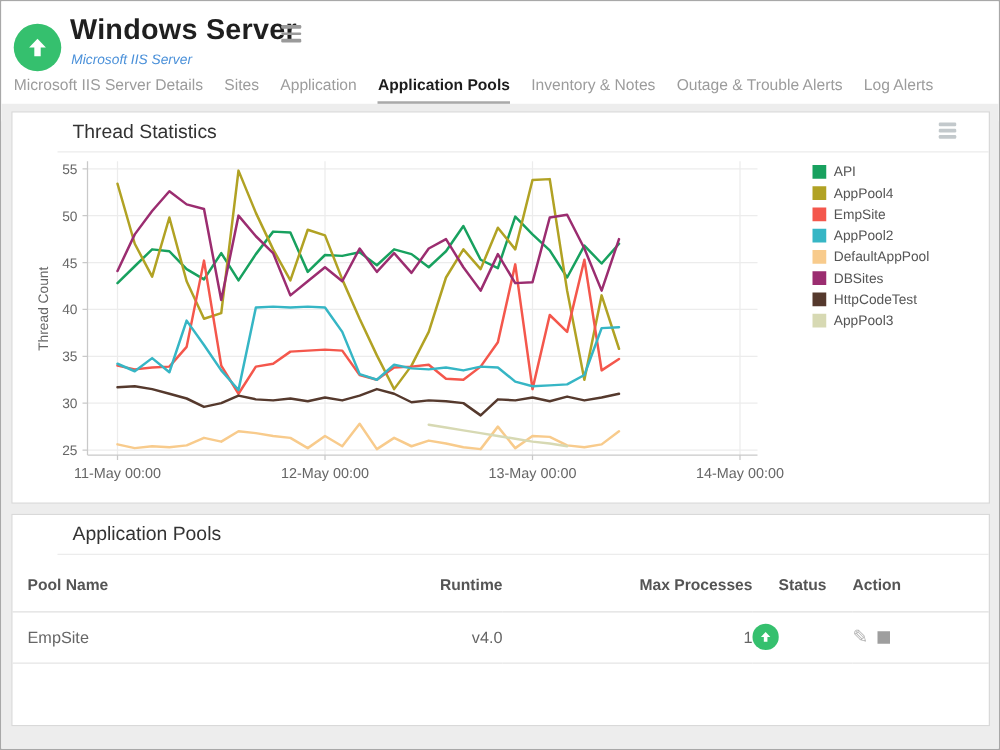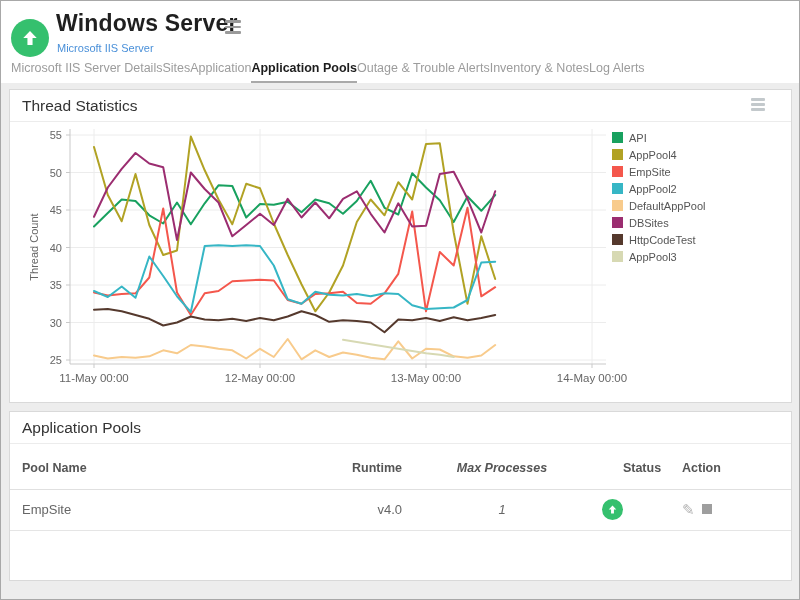--- a/index.html
+++ b/index.html
@@ -7,55 +7,55 @@
   .screen { position:relative; width:800px; height:600px; border:1px solid #a8a8a8; background:#fff; overflow:hidden; }
 
   
   .hdr { position:absolute; left:0; top:0; width:100%; height:96px; background:#fff; }
   .avatar { position:absolute; left:10px; top:18px; width:38px; height:38px; border-radius:50%;
             background:var(--status-green,#35c06e); display:flex; align-items:center; justify-content:center; }
   .avatar svg { width:16px; height:16px; }
   .page-title { position:absolute; left:55px; top:9px; font-size:23px; font-weight:bold; color:#1f1f1f; letter-spacing:0.2px; }
   .title-menu { position:absolute; left:224px; top:19px; width:16px; cursor:pointer; }
   .title-menu i, .panel-menu i { display:block; height:2.5px; background:#9a9a9a; margin-bottom:3px; border-radius:1px; }
-  .subtitle { position:absolute; left:56px; top:41px; font-size:11px; color:#4a90d9; text-decoration:none; }
-
-  
-  .tabs { position:absolute; left:10px; top:60px; display:flex; }
+  .subtitle { position:absolute; left:56px; top:41px; font-size:11px; color:#4a90d9; text-decoration:none;font-style:italic; }
+
+  
+  .tabs { position:absolute; left:10px; top:60px; display:flex; gap:17px; }
   .tab { font-size:12.5px; color:#9c9c9c; padding-bottom:6px; cursor:pointer; white-space:nowrap; }
   .tab.active { color:#1d1d1d; font-weight:bold; border-bottom:3px solid #a9a9a9; }
 
   
   .main-bg { position:absolute; left:0; top:82px; width:100%; height:516px; background:#ededed; }
 
   
   .panel { position:absolute; left:8px; width:783px; background:#fff; border:1px solid #d9d9d9; }
-  .panel-head { position:relative; height:32px; border-bottom:1px solid #ececec; }
+  .panel-head { position:relative; height:32px; border-bottom:1px solid #ececec;margin-left:36px; }
   .panel-title { position:absolute; left:12px; top:7px; font-size:15.5px; color:#333; }
   .panel-menu { position:absolute; right:26px; top:8px; width:14px; cursor:pointer; }
   .panel-menu i { background:#c3c9cc; height:2.5px; margin-bottom:2.5px; }
 
   .threads-panel { top:88px; height:314px; }
   .pools-panel  { top:410px; height:170px; }
 
   
   .chart-wrap { position:absolute; left:0; top:27px; width:782px; height:286px; }
   .chart-wrap svg { display:block; }
-  .legend { position:absolute; left:602px; top:39px; list-style:none; }
+  .legend { position:absolute; left:640px; top:39px; list-style:none; }
   .legend li { display:flex; align-items:center; height:17px; cursor:pointer; }
   .legend .sw { width:11px; height:11px; margin-right:6px; flex:none; }
   .legend .lbl { font-size:11px; color:#555; }
 
   
   table.pools { position:absolute; left:0; top:35px; width:781px; border-collapse:collapse; table-layout:fixed; }
   table.pools th, table.pools td { font-size:13px; color:#666; border-bottom:1px solid #e5e5e5; height:41px;margin-left:12px; }
   table.pools th { font-size:12.5px; color:#555; font-weight:bold; height:42px; border-bottom:1px solid #e0e0e0; }
   .c1 { width:242px; text-align:left; padding-left:12px; }
   .c2 { width:150px; text-align:right; }
-  .c3 { width:200px; text-align:center;font-style:italic; }
+  .c3 { width:200px; text-align:right; }
   .c4 { width:80px;  }
   .c5 { width:109px; text-align:left; }
   .status-dot { display:inline-flex; width:21px; height:21px; border-radius:50%;
                 background:var(--status-green,#35c06e); align-items:center; justify-content:center; vertical-align:middle; }
   .status-dot svg { width:9px; height:9px; }
   .act { display:inline-flex; align-items:center; gap:7px; }
   .pencil { color:#b3b3b3; font-size:15px; line-height:1; cursor:pointer; }
   .stop-sq { width:10px; height:10px; background:#9e9e9e; display:inline-block; cursor:pointer; }
 
   text { font-family:"Liberation Sans", sans-serif; }
@@ -76,22 +76,22 @@
         <i></i>
         <i></i>
         <i></i>
       </div>
     <a class="subtitle">Microsoft IIS Server</a>
     <div class="tabs" id="tabs">
         <div class="tab">Microsoft IIS Server Details</div>
         <div class="tab">Sites</div>
         <div class="tab">Application</div>
         <div class="tab active">Application Pools</div>
+        <div class="tab">Inventory &amp; Notes</div>
         <div class="tab">Outage &amp; Trouble Alerts</div>
-        <div class="tab">Inventory &amp; Notes</div>
         <div class="tab">Log Alerts</div>
       </div>
   </div>
 
   <div class="main-bg"></div>
 
   <div class="panel threads-panel">
     <div class="panel-head">
       <div class="panel-title">Thread Statistics</div>
       <div class="panel-menu">

